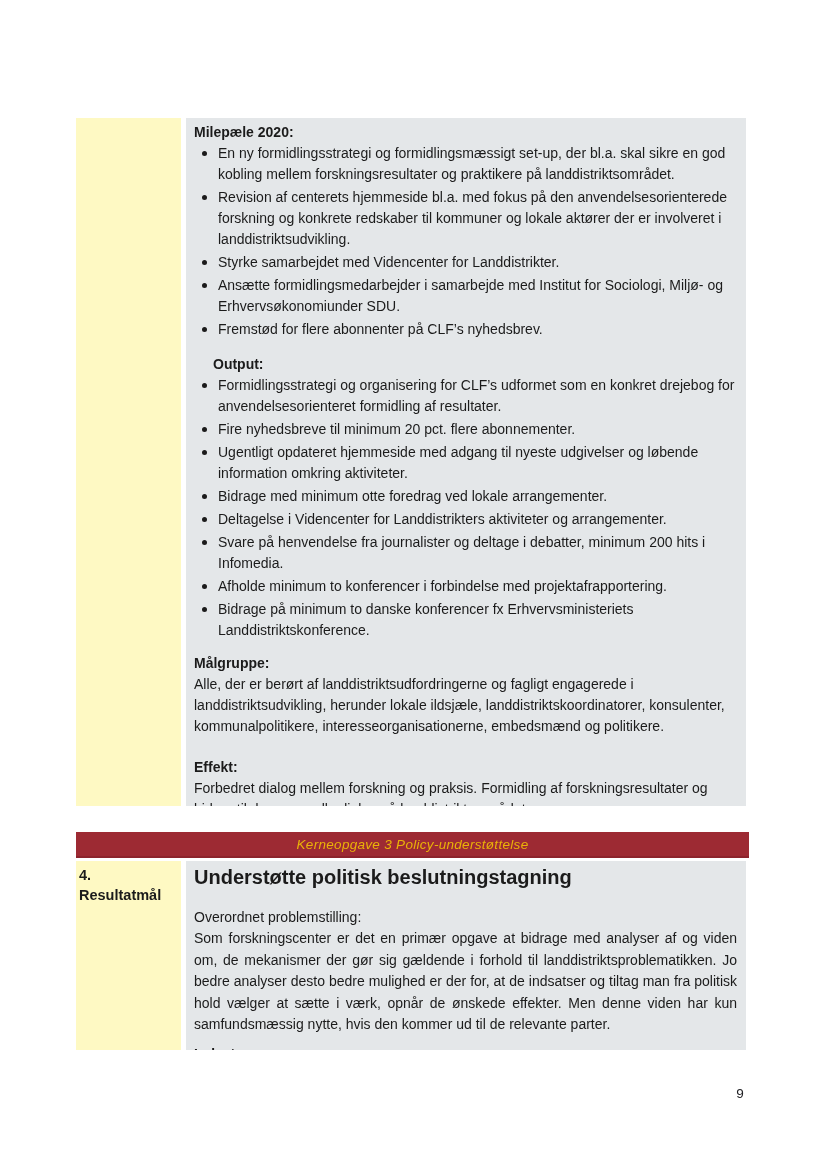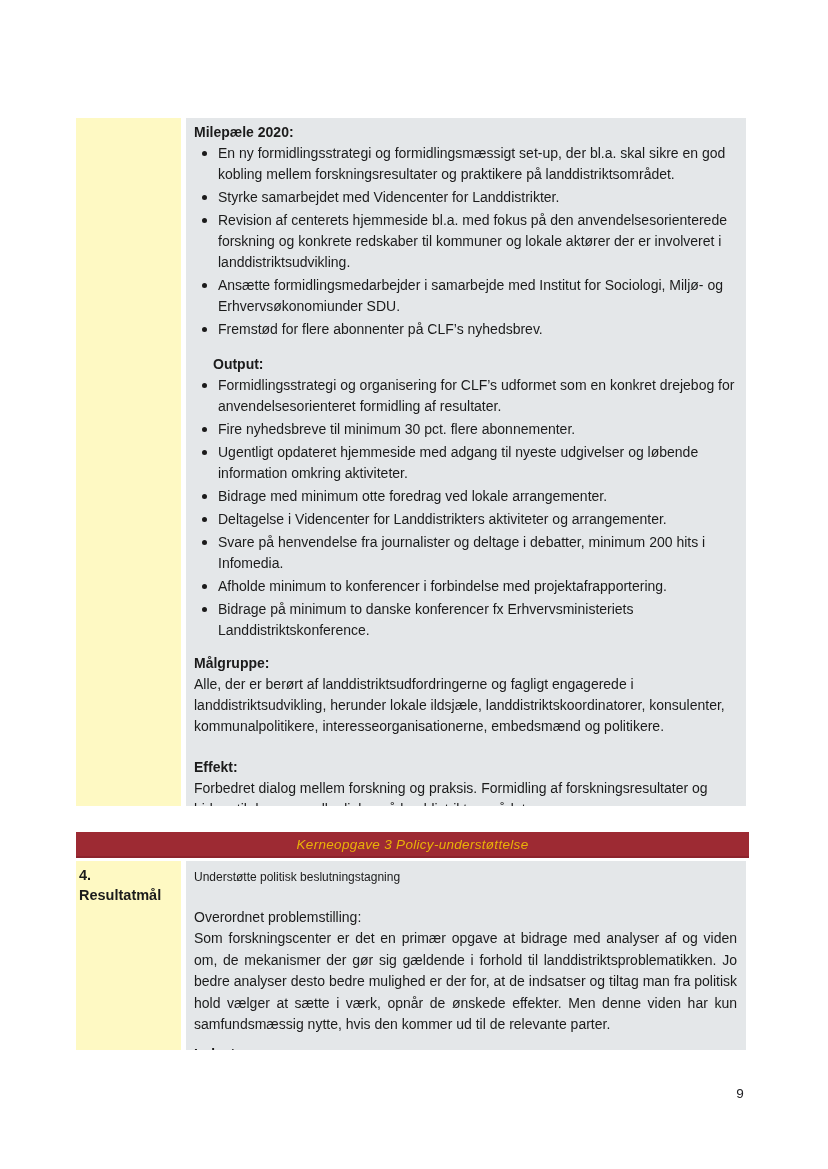--- a/index.html
+++ b/index.html
@@ -71,21 +71,21 @@
   
   .result-section {
     position: absolute;
     left: 76px; top: 861px;
     width: 670px; height: 189px;
     display: flex;
     overflow: hidden;
   }
   .result-section .side-cell { padding: 4px 4px 4px 3px; }
   .row-label { font-weight: 700; font-size: 14.5px; line-height: 20px; }
-  .result-title { font-weight: 400; font-size: 12px; line-height: 20px; margin-top: 2px; }
+  .result-title { font-weight: 700; font-size: 20px; line-height: 20px; margin-top: 2px; }
   .problem-heading { font-weight: 400; font-size: 14px; line-height: 20px; margin-top: 20px; }
   .problem-text {
     font-size: 14px;
     line-height: 21.5px;
     text-align: justify;
     margin-top: 1px;
   }
   .effort-heading { font-weight: 700; font-size: 14px; line-height: 20px; margin-top: 8px; }
   
   .page-number {
@@ -110,47 +110,47 @@
       <div class="heading">Milepæle 2020:</div>
 
       <ul class="bullets">
 
       <li>
             <span class="dot"></span>
             <span>En ny formidlingsstrategi og formidlingsmæssigt set-up, der bl.a. skal sikre en god kobling mellem forskningsresultater og praktikere på landdistriktsområdet.</span>
           </li>
           <li>
             <span class="dot"></span>
+            <span>Revision af centerets hjemmeside bl.a. med fokus på den anvendelsesorienterede forskning og konkrete redskaber til kommuner og lokale aktører der er involveret i landdistriktsudvikling.</span>
+          </li>
+          <li>
+            <span class="dot"></span>
             <span>Styrke samarbejdet med Videncenter for Landdistrikter.</span>
           </li>
           <li>
             <span class="dot"></span>
-            <span>Revision af centerets hjemmeside bl.a. med fokus på den anvendelsesorienterede forskning og konkrete redskaber til kommuner og lokale aktører der er involveret i landdistriktsudvikling.</span>
-          </li>
-          <li>
-            <span class="dot"></span>
             <span>Ansætte formidlingsmedarbejder i samarbejde med Institut for Sociologi, Miljø- og Erhvervsøkonomiunder SDU.</span>
           </li>
           <li>
             <span class="dot"></span>
             <span>Fremstød for flere abonnenter på CLF’s nyhedsbrev.</span>
           </li>
         </ul>
 
       <div class="heading mt-output">Output:</div>
 
       <ul class="bullets">
 
       <li>
             <span class="dot"></span>
             <span>Formidlingsstrategi og organisering for CLF’s udformet som en konkret drejebog for anvendelsesorienteret formidling af resultater.</span>
           </li>
           <li>
             <span class="dot"></span>
-            <span>Fire nyhedsbreve til minimum 30 pct. flere abonnementer.</span>
+            <span>Fire nyhedsbreve til minimum 20 pct. flere abonnementer.</span>
           </li>
           <li>
             <span class="dot"></span>
             <span>Ugentligt opdateret hjemmeside med adgang til nyeste udgivelser og løbende information omkring aktiviteter.</span>
           </li>
           <li>
             <span class="dot"></span>
             <span>Bidrage med minimum otte foredrag ved lokale arrangementer.</span>
           </li>
           <li>

